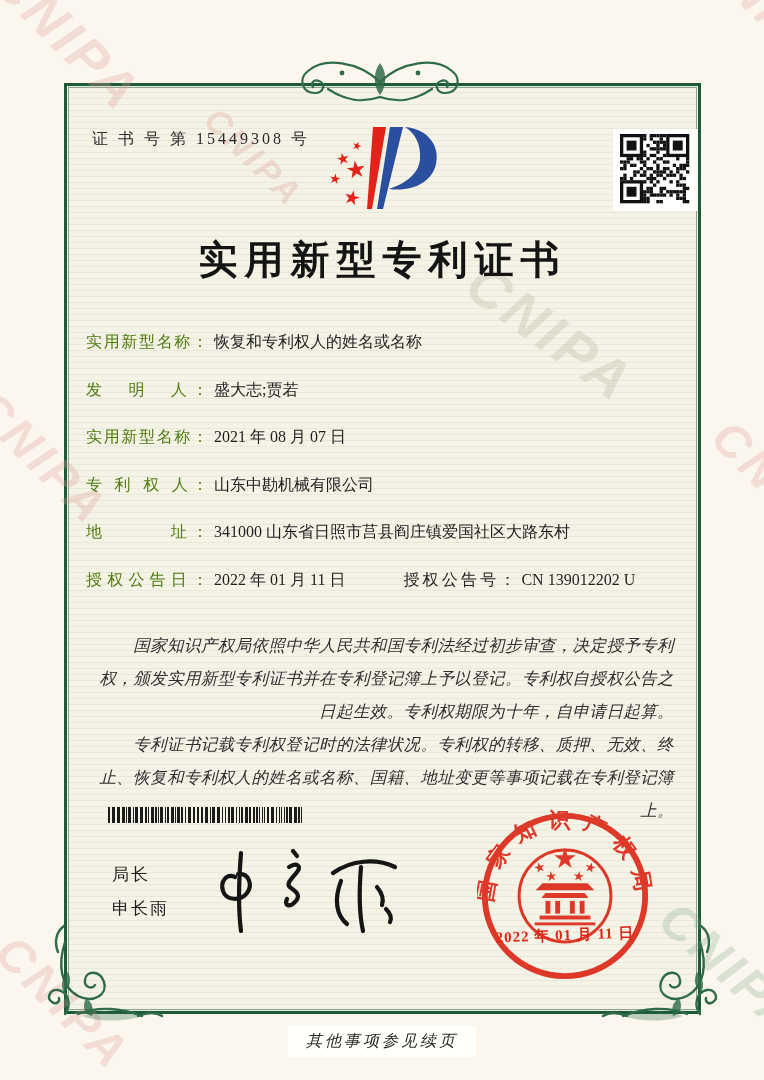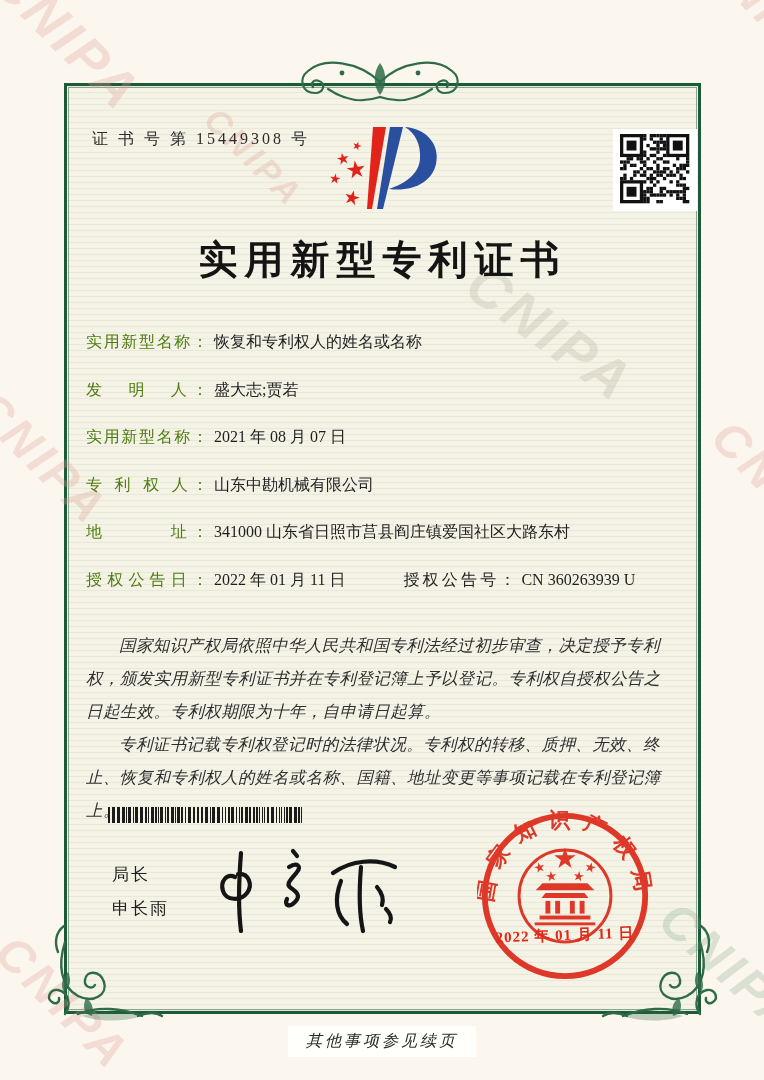--- a/index.html
+++ b/index.html
@@ -66,21 +66,21 @@
     color:#4d7c0f;vertical-align:top;
   }
   .f-value{display:inline-block;margin-left:6px;color:#1f1f1f;}
   .grant2-label{display:inline-block;width:112px;margin-left:58px;text-align:justify;text-align-last:justify;}
   
   .paras{
     position:absolute;left:22px;top:546px;width:588px;
     font-size:16.5px;line-height:33px;letter-spacing:0.4px;
     color:#2e2e2e;font-style:italic;
   }
-  .paras p{text-indent:2em;}
+  .paras p{text-indent:2em;text-align:right;}
   
   .barcode{position:absolute;left:44px;top:724px;width:198px;height:16px;}
   .barcode i{position:absolute;top:0;bottom:0;background:#1b1b1b;}
   
   .sig-title{position:absolute;left:48px;top:780px;font-size:17px;letter-spacing:2px;color:#222;}
   .sig-name{position:absolute;left:48px;top:814px;font-size:17px;letter-spacing:2px;color:#222;}
   .sig-script{position:absolute;left:141px;top:760px;width:215px;height:95px;}
   
   .seal{position:absolute;left:413px;top:725px;width:176px;height:176px;opacity:0.93;}
   .seal-date{
@@ -306,21 +306,21 @@
     <div class="field-row">
       <span class="f-label">实用新型名称：</span><span class="f-value">2021 年 08 月 07 日</span>
     </div>
     <div class="field-row">
       <span class="f-label">专 利 权 人：</span><span class="f-value">山东中勘机械有限公司</span>
     </div>
     <div class="field-row">
       <span class="f-label">地　　　址：</span><span class="f-value">341000 山东省日照市莒县阎庄镇爱国社区大路东村</span>
     </div>
     <div class="field-row">
-      <span class="f-label">授权公告日：</span><span class="f-value">2022 年 01 月 11 日</span><span class="grant2-label">授权公告号：</span><span class="f-value">CN 360263939 U</span>
+      <span class="f-label">授权公告日：</span><span class="f-value">2022 年 01 月 11 日</span><span class="grant2-label">授权公告号：</span><span class="f-value">CN 139012202 U</span>
     </div>
   </div>
 
   <div class="paras">
     <p>国家知识产权局依照中华人民共和国专利法经过初步审查，决定授予专利权，颁发实用新型专利证书并在专利登记簿上予以登记。专利权自授权公告之日起生效。专利权期限为十年，自申请日起算。</p>
     <p>专利证书记载专利权登记时的法律状况。专利权的转移、质押、无效、终止、恢复和专利权人的姓名或名称、国籍、地址变更等事项记载在专利登记簿上。</p>
   </div>
 
   <div class="barcode" id="barcode">
       <i style="left: 0px; width: 2px;"></i>

